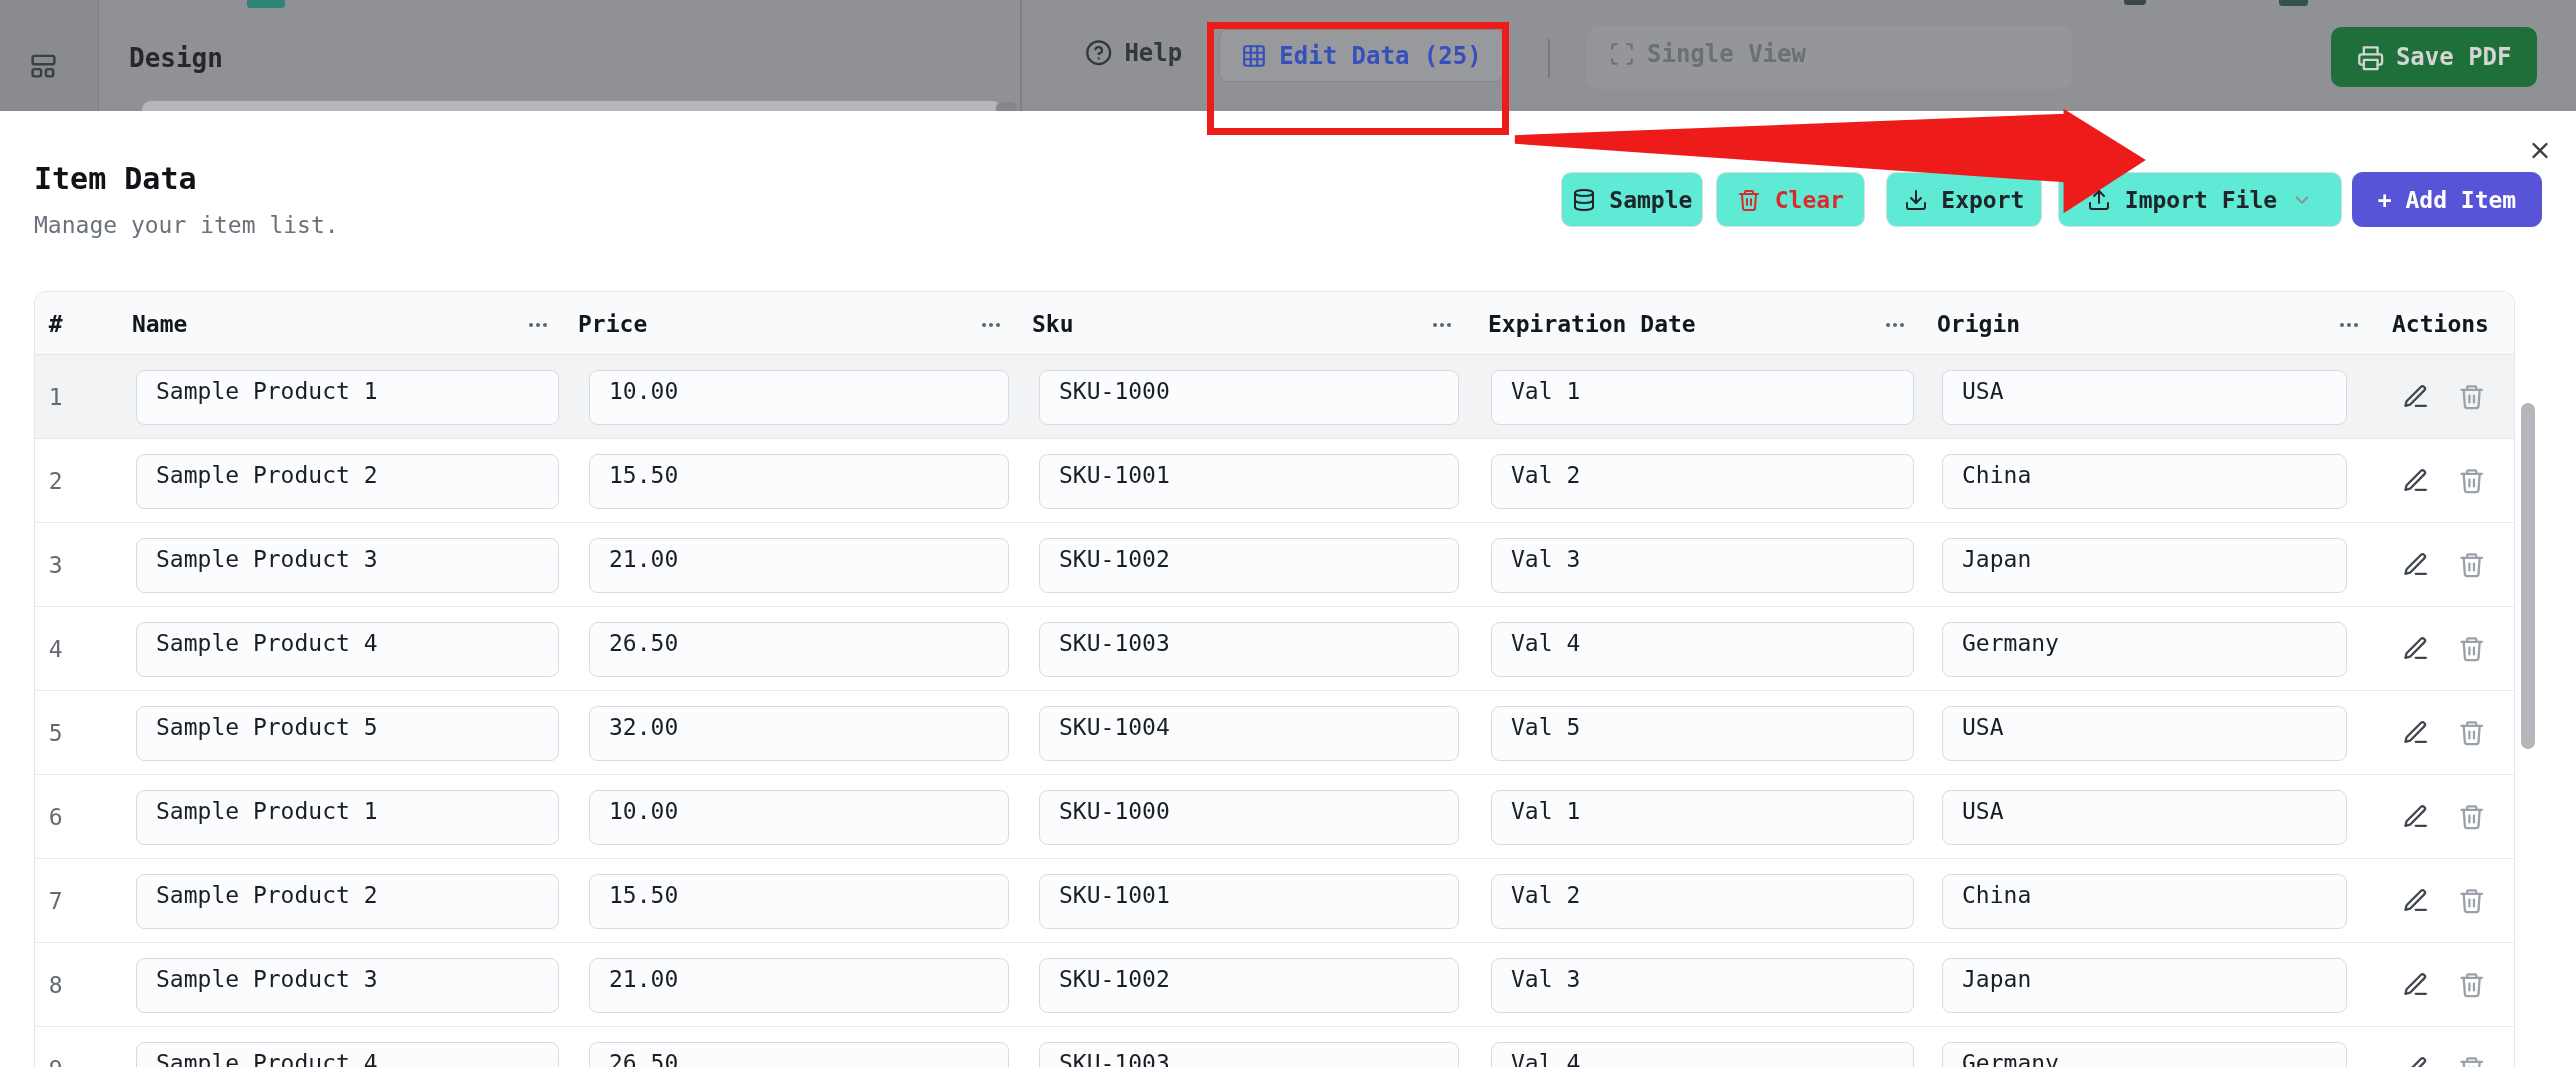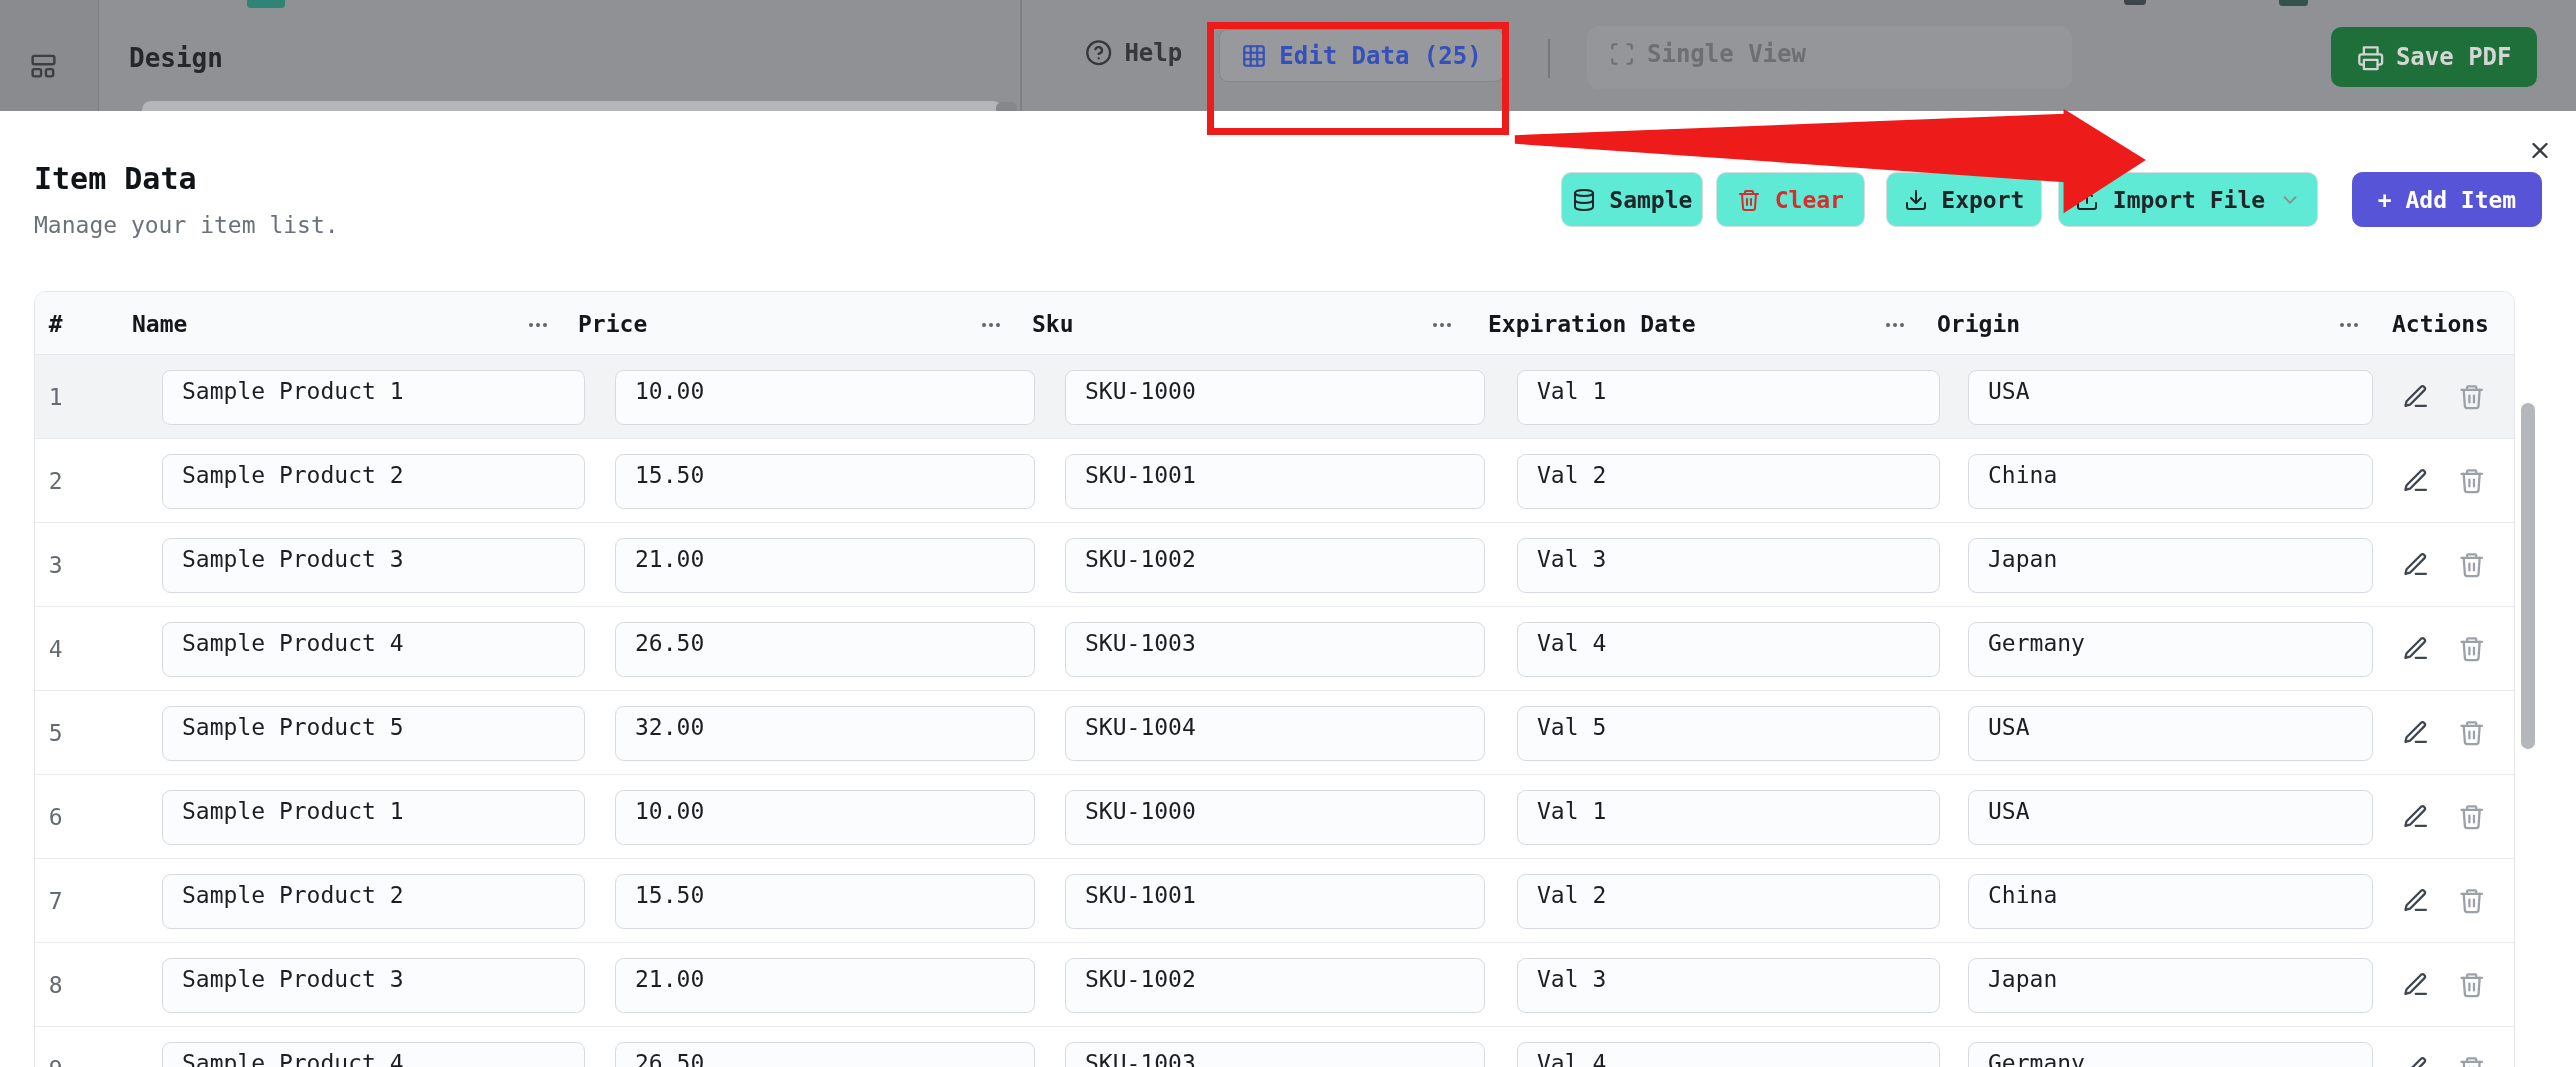--- a/index.html
+++ b/index.html
@@ -41,21 +41,21 @@
   
   #modal{left:0;top:111px;width:2576px;height:956px;background:#ffffff;}
   #modal-title{left:34px;top:50px;font-size:30px;font-weight:700;color:#101317;}
   #modal-subtitle{left:34px;top:101px;font-size:23px;color:#6a717b;}
 
   .m-btn{position:absolute;top:61px;height:55px;border-radius:10.3px;border:1.7px solid #d8dbdf;background:#5eead4;
     display:flex;align-items:center;justify-content:center;gap:13.7px;font-size:23px;font-weight:700;color:#212529;}
   #sample-btn{left:1561px;width:142px;}
   #clear-btn{left:1716px;width:149px;color:#d92b2b;}
   #export-btn{left:1886px;width:156px;}
-  #import-btn{left:2058px;width:260px;}
+  #import-btn{left:2058px;width:284px;}
   #import-btn .chev{color:#8a8f95;}
   #add-item-btn{left:2352px;width:190px;background:#5854d8;border-color:#5854d8;color:#ffffff;}
   #close-btn{left:2521px;top:20.6px;width:38px;height:38px;display:flex;align-items:center;justify-content:center;
     color:#3a3d41;background:transparent;border:none;}
 
   
   #table{left:34px;top:180px;width:2481px;height:848px;border:1.7px solid #e3e5e8;border-radius:12px;
     background:#fff;overflow:hidden;}
   #thead{position:relative;height:63px;background:#f9fafb;border-bottom:1.7px solid #e5e7ea;
     font-size:23px;font-weight:700;color:#14171c;}
@@ -65,21 +65,21 @@
   .h-dots{position:absolute;top:20.6px;width:24px;height:24px;color:#5f6569;}
   .d1{left:491px;} .d2{left:944px;} .d3{left:1395px;} .d4{left:1848px;} .d5{left:2302px;}
 
   .trow{position:relative;height:84px;background:#fff;border-bottom:1.7px solid #e8eaed;}
   .trow.hl{background:#f2f3f5;}
   .trow .cell{position:absolute;top:0;height:84px;display:flex;align-items:center;}
   .c-num{left:13.7px;width:69px;font-size:23px;color:#646a72;}
   .trow input{
     position:absolute;top:14.6px;height:55px;border:1.7px solid #d6d9dd;border-radius:8.6px;background:#fbfcfd;
     font-family:"DejaVu Sans Mono","Liberation Mono",monospace;font-size:23px;color:#1b1f24;
-    padding:0 0 12px 19px;outline:none;margin-left:26px;}
+    padding:0 0 12px 19px;outline:none;}
   .c-name{left:101px;width:423px;} .c-price{left:554px;width:420px;} .c-sku{left:1004px;width:420px;}
   .c-exp{left:1456px;width:423px;} .c-origin{left:1907px;width:405px;}
   .act{position:absolute;top:28px;width:27.4px;height:27.4px;cursor:pointer;}
   .act-edit{left:2367px;color:#3f4650;}
   .act-del{left:2423px;color:#9aa1a9;}
 
   #scroll-thumb{left:2521px;top:292px;width:13.7px;height:346px;border-radius:6.9px;background:#b3b6ba;}
 
   
   #anno-rect{left:1207px;top:22px;width:302px;height:113px;border:7.7px solid #ee1b1b;z-index:50;}

